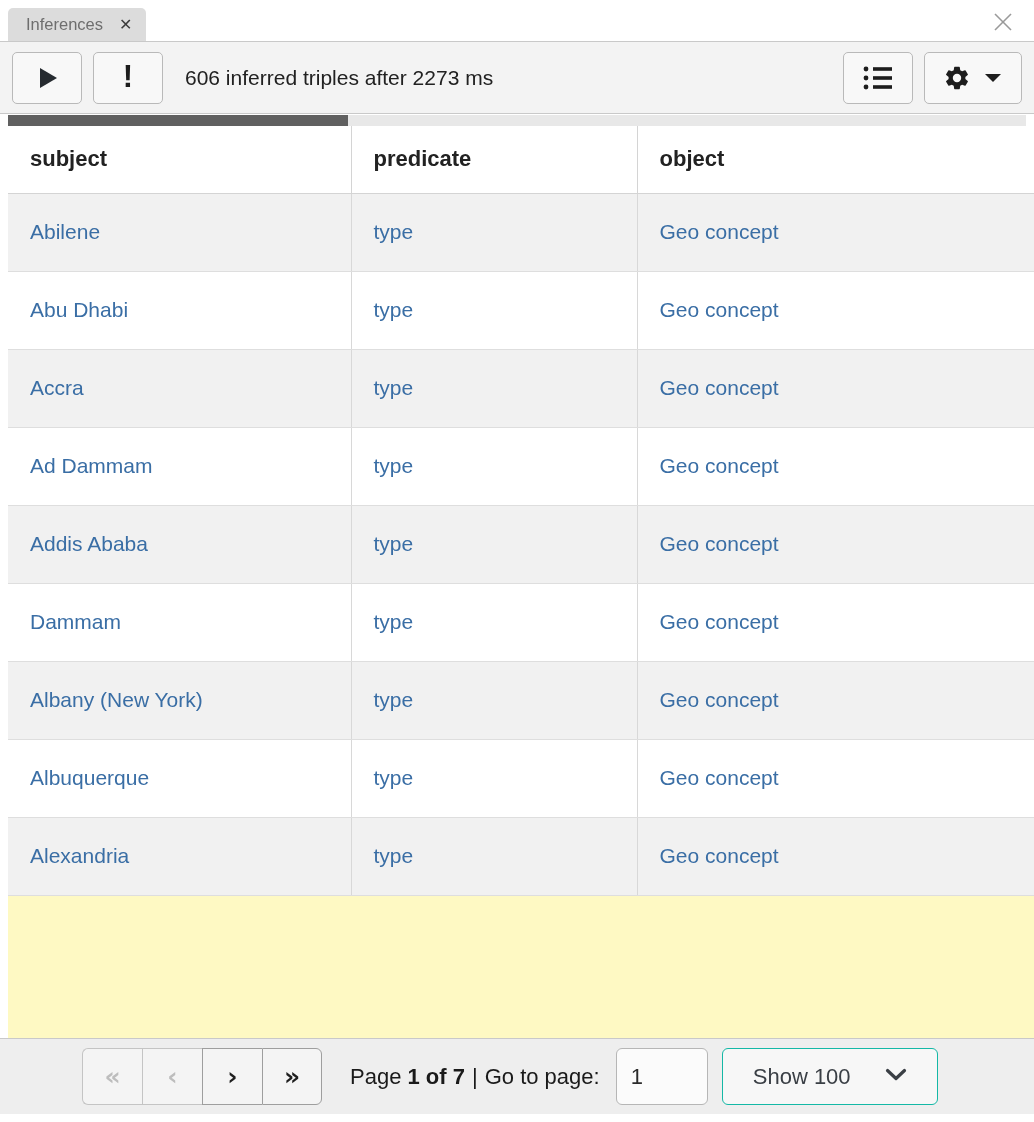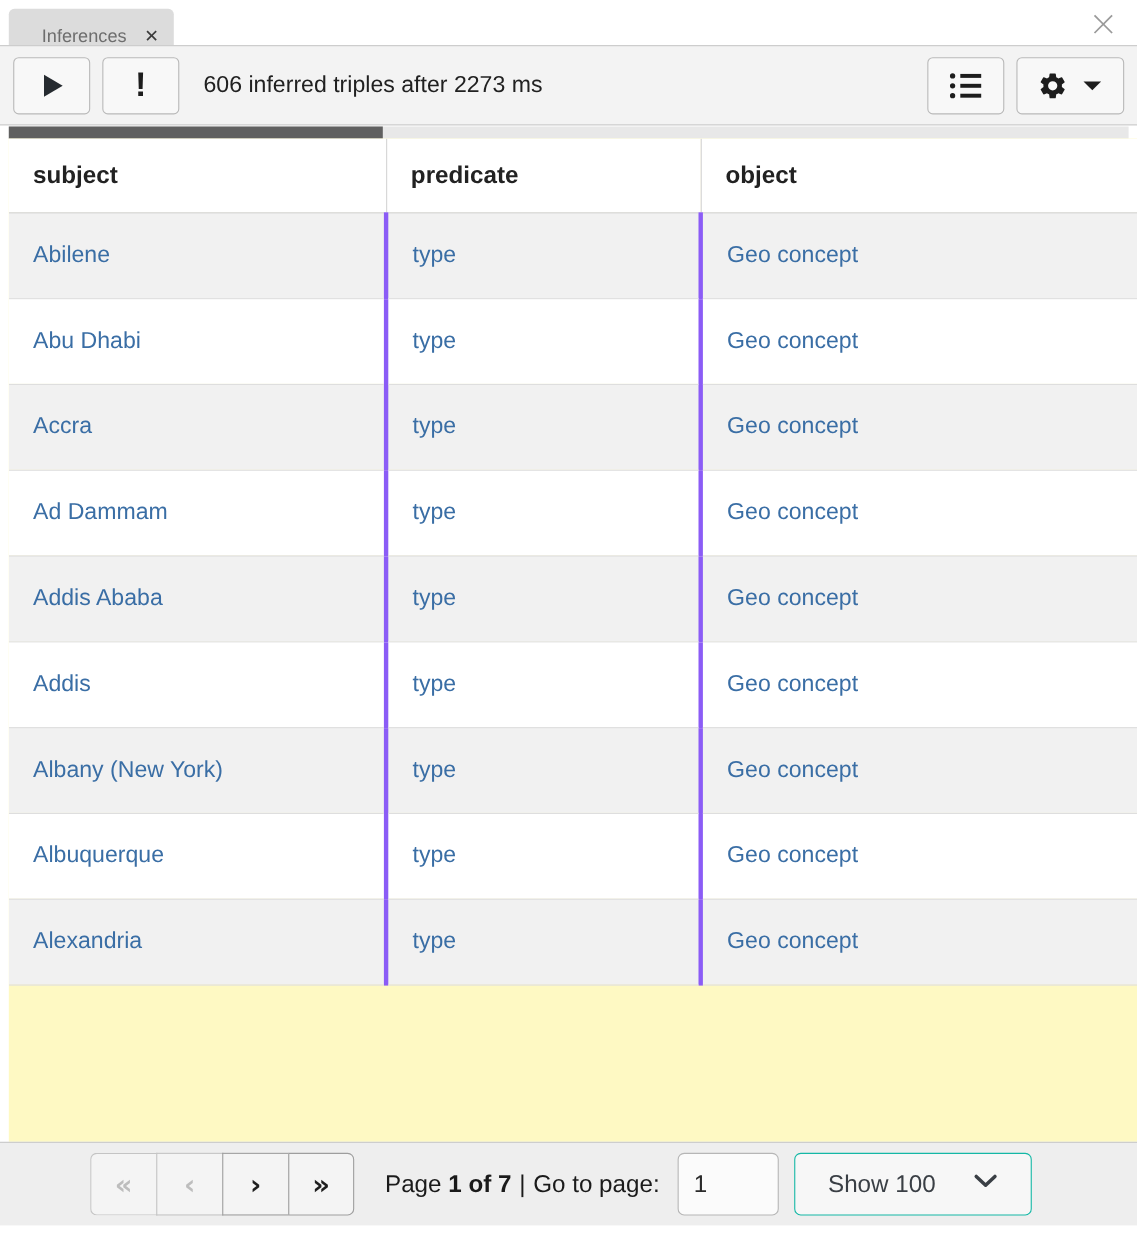--- a/index.html
+++ b/index.html
@@ -22,26 +22,26 @@
   .tabstrip {
     position: absolute;
     left: 0; top: 0;
     width: 1034px; height: 41px;
     background: #ffffff;
   }
   .tab {
     position: absolute;
     left: 8px; top: 8px;
     height: 33px;
-    padding: 0 14px 0 30px;
+    padding: 0 14px 0 18px;
     background: #dcdcdc;
     border-top-left-radius: 5px;
     border-top-right-radius: 5px;
     display: flex;
-    align-items: flex-end;
+    align-items: center;
     gap: 16px;
     cursor: pointer;
   }
   .tab-label {
     font-size: 16.5px;
     color: #6e6e6e;
     line-height: 1;
     white-space: nowrap;
   }
   .tab-close {
@@ -157,21 +157,21 @@
     border: 1px solid #d4d4d4;
     border-top: none;
   }
   table.grid th:first-child { border-left: none; }
 
   table.grid td {
     height: 78px;
     vertical-align: middle;
     padding: 0 0 0 22px;
     font-size: 21px;
-    border-left: 4px solid #8b5cf6;
+    border-left: 1px solid #8b5cf6;
     border-right: 1px solid #d8d8d8;
     border-bottom: 1px solid #dedede;
   }
   table.grid td:first-child { border-left: none; }
   table.grid tbody tr:nth-child(odd) td { background: #f1f1f1; }
   table.grid tbody tr:nth-child(even) td { background: #ffffff; }
 
   .cell-link {
     color: #3a6ea5;
     cursor: pointer;
@@ -346,21 +346,21 @@
             <td><span class="cell-link">Ad Dammam</span></td>
             <td><span class="cell-link">type</span></td>
             <td><span class="cell-link">Geo concept</span></td>
           </tr>
           <tr>
             <td><span class="cell-link">Addis Ababa</span></td>
             <td><span class="cell-link">type</span></td>
             <td><span class="cell-link">Geo concept</span></td>
           </tr>
           <tr>
-            <td><span class="cell-link">Addis</span></td>
+            <td><span class="cell-link">Dammam</span></td>
             <td><span class="cell-link">type</span></td>
             <td><span class="cell-link">Geo concept</span></td>
           </tr>
           <tr>
             <td><span class="cell-link">Albany (New York)</span></td>
             <td><span class="cell-link">type</span></td>
             <td><span class="cell-link">Geo concept</span></td>
           </tr>
           <tr>
             <td><span class="cell-link">Albuquerque</span></td>

